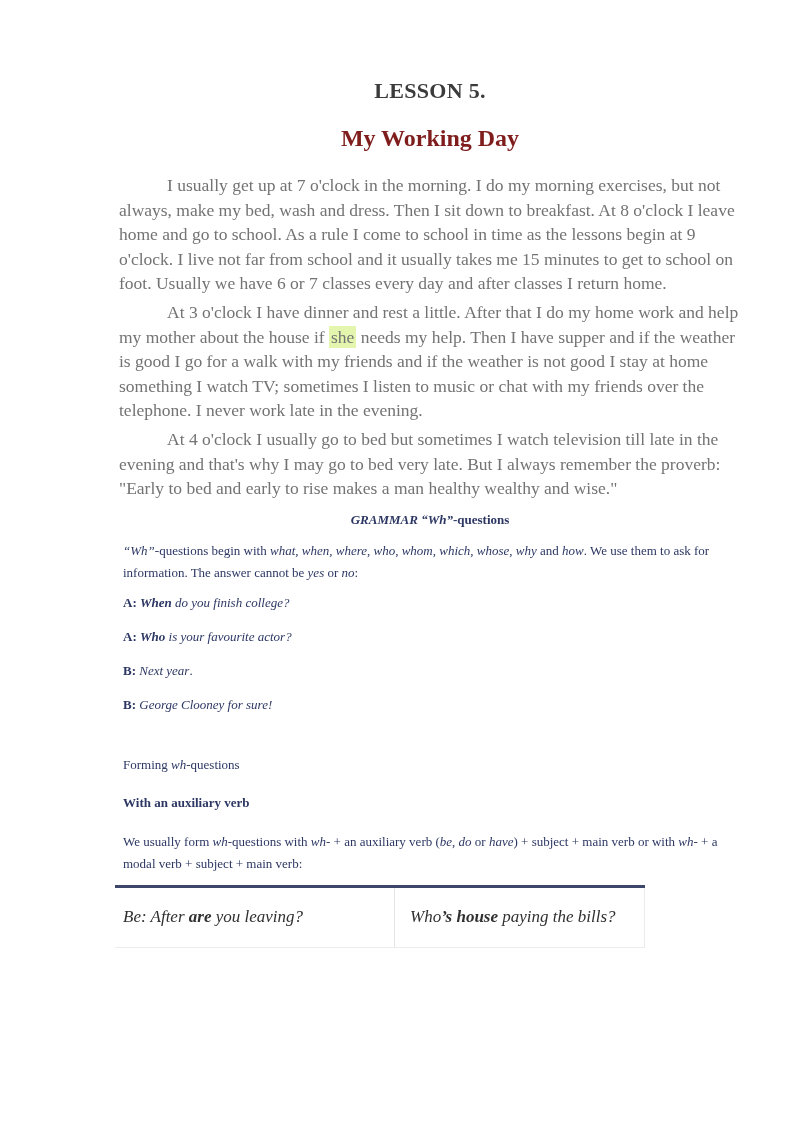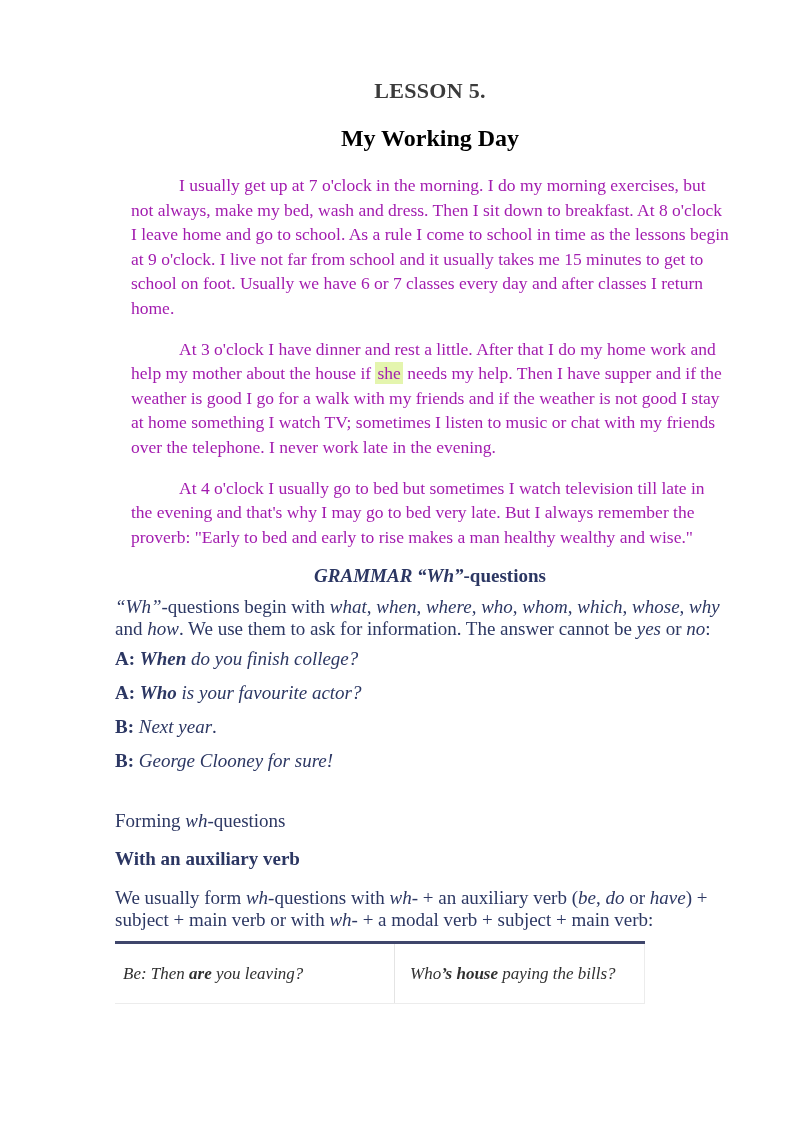--- a/index.html
+++ b/index.html
@@ -17,31 +17,31 @@
   }
   .lesson-title {
     margin: 0; text-align: center;
     font-size: 22px; line-height: 26px; font-weight: 700;
     color: #3b3b3b;
     letter-spacing: 0.3px;
   }
   .story-title {
     margin: 19px 0 0 0; text-align: center;
     font-size: 24px; line-height: 30px; font-weight: 700;
-    color: #000000;
+    color: #7f1d1d;
   }
   .story p {
-    margin: 16px;
+    margin: 4px;
     font-size: 17.5px; line-height: 24.6px;
     text-indent: 48px;
-    color: #a21caf;
+    color: #737373;
   }
   .story p:first-child { margin-top: 20px; }
   .grammar { color: #2c3763; }
-  .grammar p { margin: 0; font-size: 19px; line-height: 22px; }
+  .grammar p { margin: 8px; font-size: 13px; line-height: 22px; }
   .grammar-heading {
     margin: 44px 0 0 0;
     text-align: center;
     font-size: 17.5px; line-height: 22px;
     font-weight: 700;
   }
   .grammar-intro { margin-top: 9px !important; }
   .dialog-line { margin-top: 12px !important; }
   .dialog-first { margin-top: 8px !important; }
   .forming-line { margin-top: 38px !important; }
@@ -96,20 +96,20 @@
 
     <p class="forming-line"><span class="seg">Forming </span><span class="seg-i">wh</span><span class="seg">-questions</span></p>
 
     <p class="auxiliary-heading"><span class="seg-b">With an auxiliary verb</span></p>
 
     <p class="rule-line"><span class="seg">We usually form </span><span class="seg-i">wh</span><span class="seg">-questions with </span><span class="seg-i">wh-</span><span class="seg"> + an auxiliary verb (</span><span class="seg-i">be</span><span class="seg">, </span><span class="seg-i">do</span><span class="seg"> or </span><span class="seg-i">have</span><span class="seg">) + subject + main verb or with </span><span class="seg-i">wh-</span><span class="seg"> + a modal verb + subject + main verb:</span></p>
 
     <table class="examples">
       <tbody>
           <tr>
-        <td class="cell-left"><span class="seg-i">Be: Then </span><span class="seg-bi">are</span><span class="seg-i"> you leaving?</span></td>
+        <td class="cell-left"><span class="seg-i">Be: After </span><span class="seg-bi">are</span><span class="seg-i"> you leaving?</span></td>
         <td class="cell-right"><span class="seg-i">Who</span><span class="seg-bi">’s house</span><span class="seg-i"> paying the bills?</span></td>
       </tr>
     </tbody>
       </table>
   </div>
 
 </div>
 
 </body></html>

